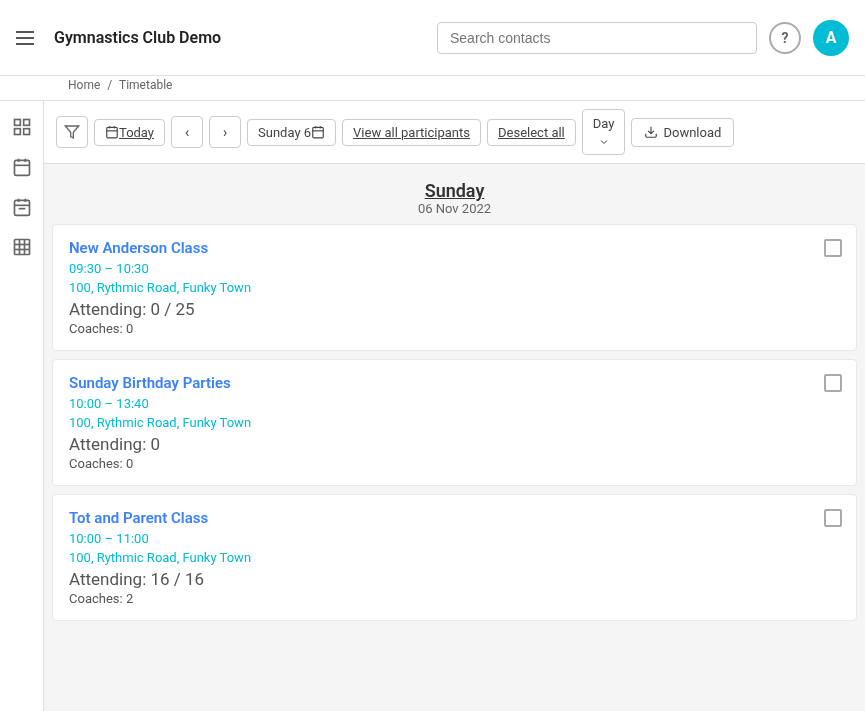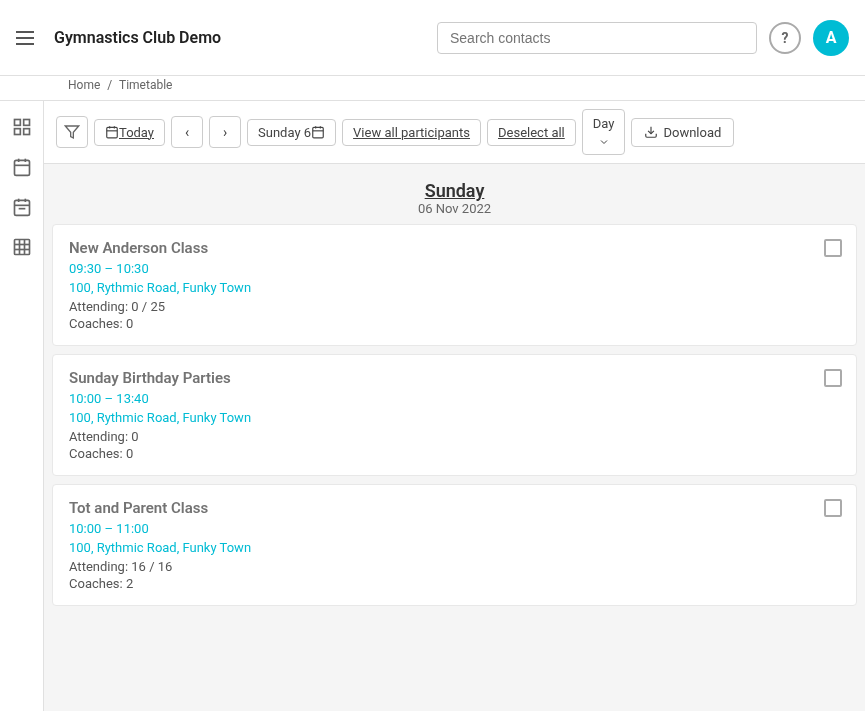--- a/index.html
+++ b/index.html
@@ -175,24 +175,24 @@
     
     .event-card {
       background: #fff;
       margin: 0 8px 8px 8px;
       border-radius: 4px;
       padding: 14px 16px;
       position: relative;
       min-height: 120px;
       border: 1px solid #e8e8e8;
     }
-    .event-title { font-size: 15px; font-weight: 600; color: #737373; margin-bottom: 4px; }
+    .event-title { font-size: 15px; font-weight: 600; color: #3b82f6; margin-bottom: 4px; }
     .event-time { color: #00bcd4; font-size: 13px; margin-bottom: 4px; }
     .event-location { color: #00bcd4; font-size: 13px; margin-bottom: 4px; }
-    .event-attending { font-size: 13px; color: #555; margin-bottom: 2px; }
+    .event-attending { font-size: 17px; color: #555; margin-bottom: 2px; }
     .event-coaches { font-size: 13px; color: #555; }
     .event-checkbox {
       position: absolute;
       top: 14px;
       right: 14px;
       width: 18px; height: 18px;
       border: 2px solid #aaa;
       border-radius: 2px;
       background: #fff;
       cursor: pointer;

